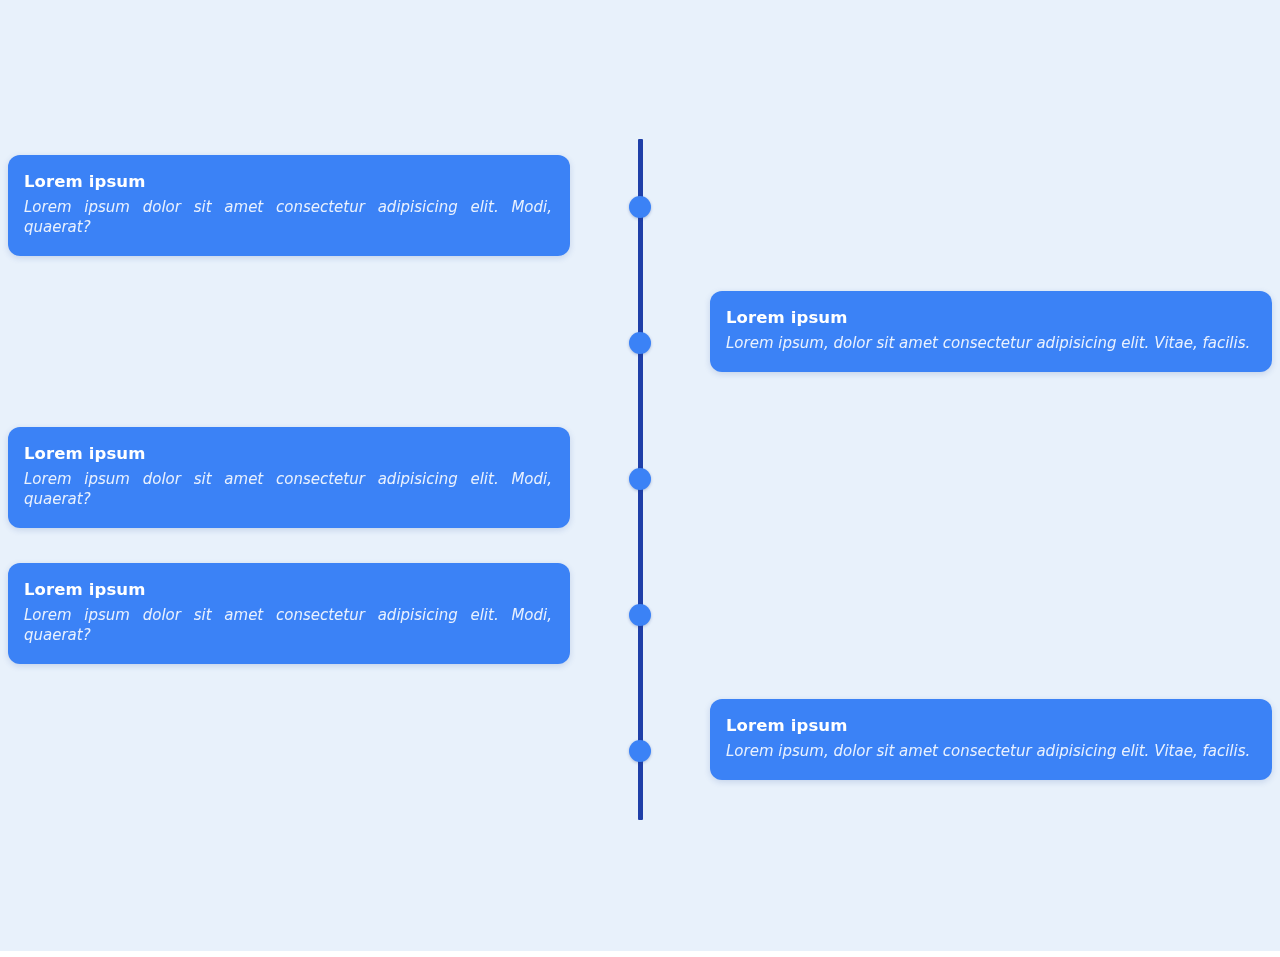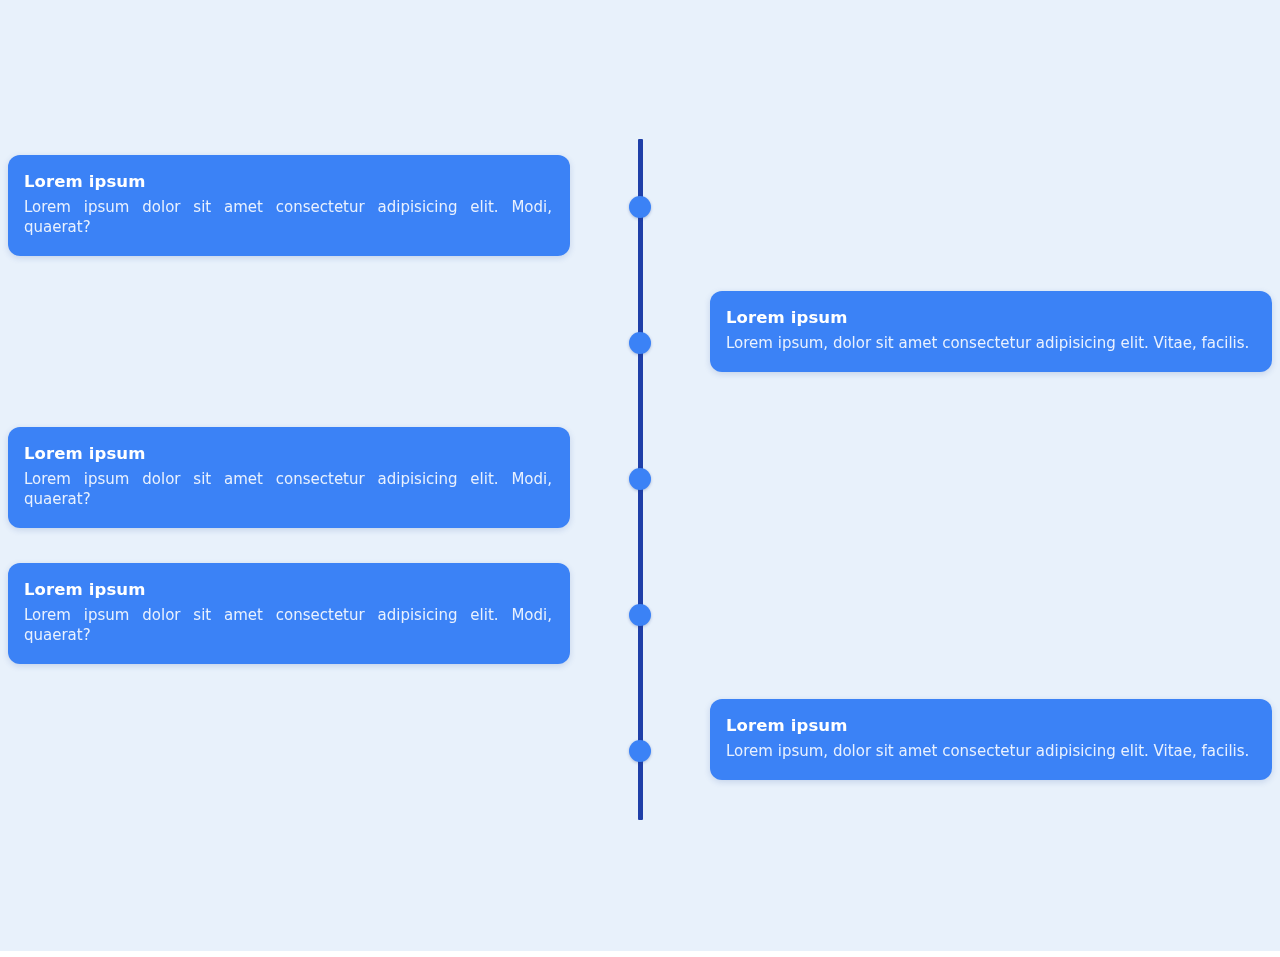--- a/index.html
+++ b/index.html
@@ -76,20 +76,21 @@
     line-height: 1.3;
     margin-bottom: 6px;
     letter-spacing: 0.1px;
   }
 
   .card-body {
     font-size: 15px;
     color: #e9f1fe;
     line-height: 1.32;
     text-align: justify;
+    font-style: italic;
   }
 </style>
 </head>
 <body>
 
 <div class="timeline-page">
 
   <div class="timeline-spine"></div>
 
   <div class="timeline-marker m1"></div>

